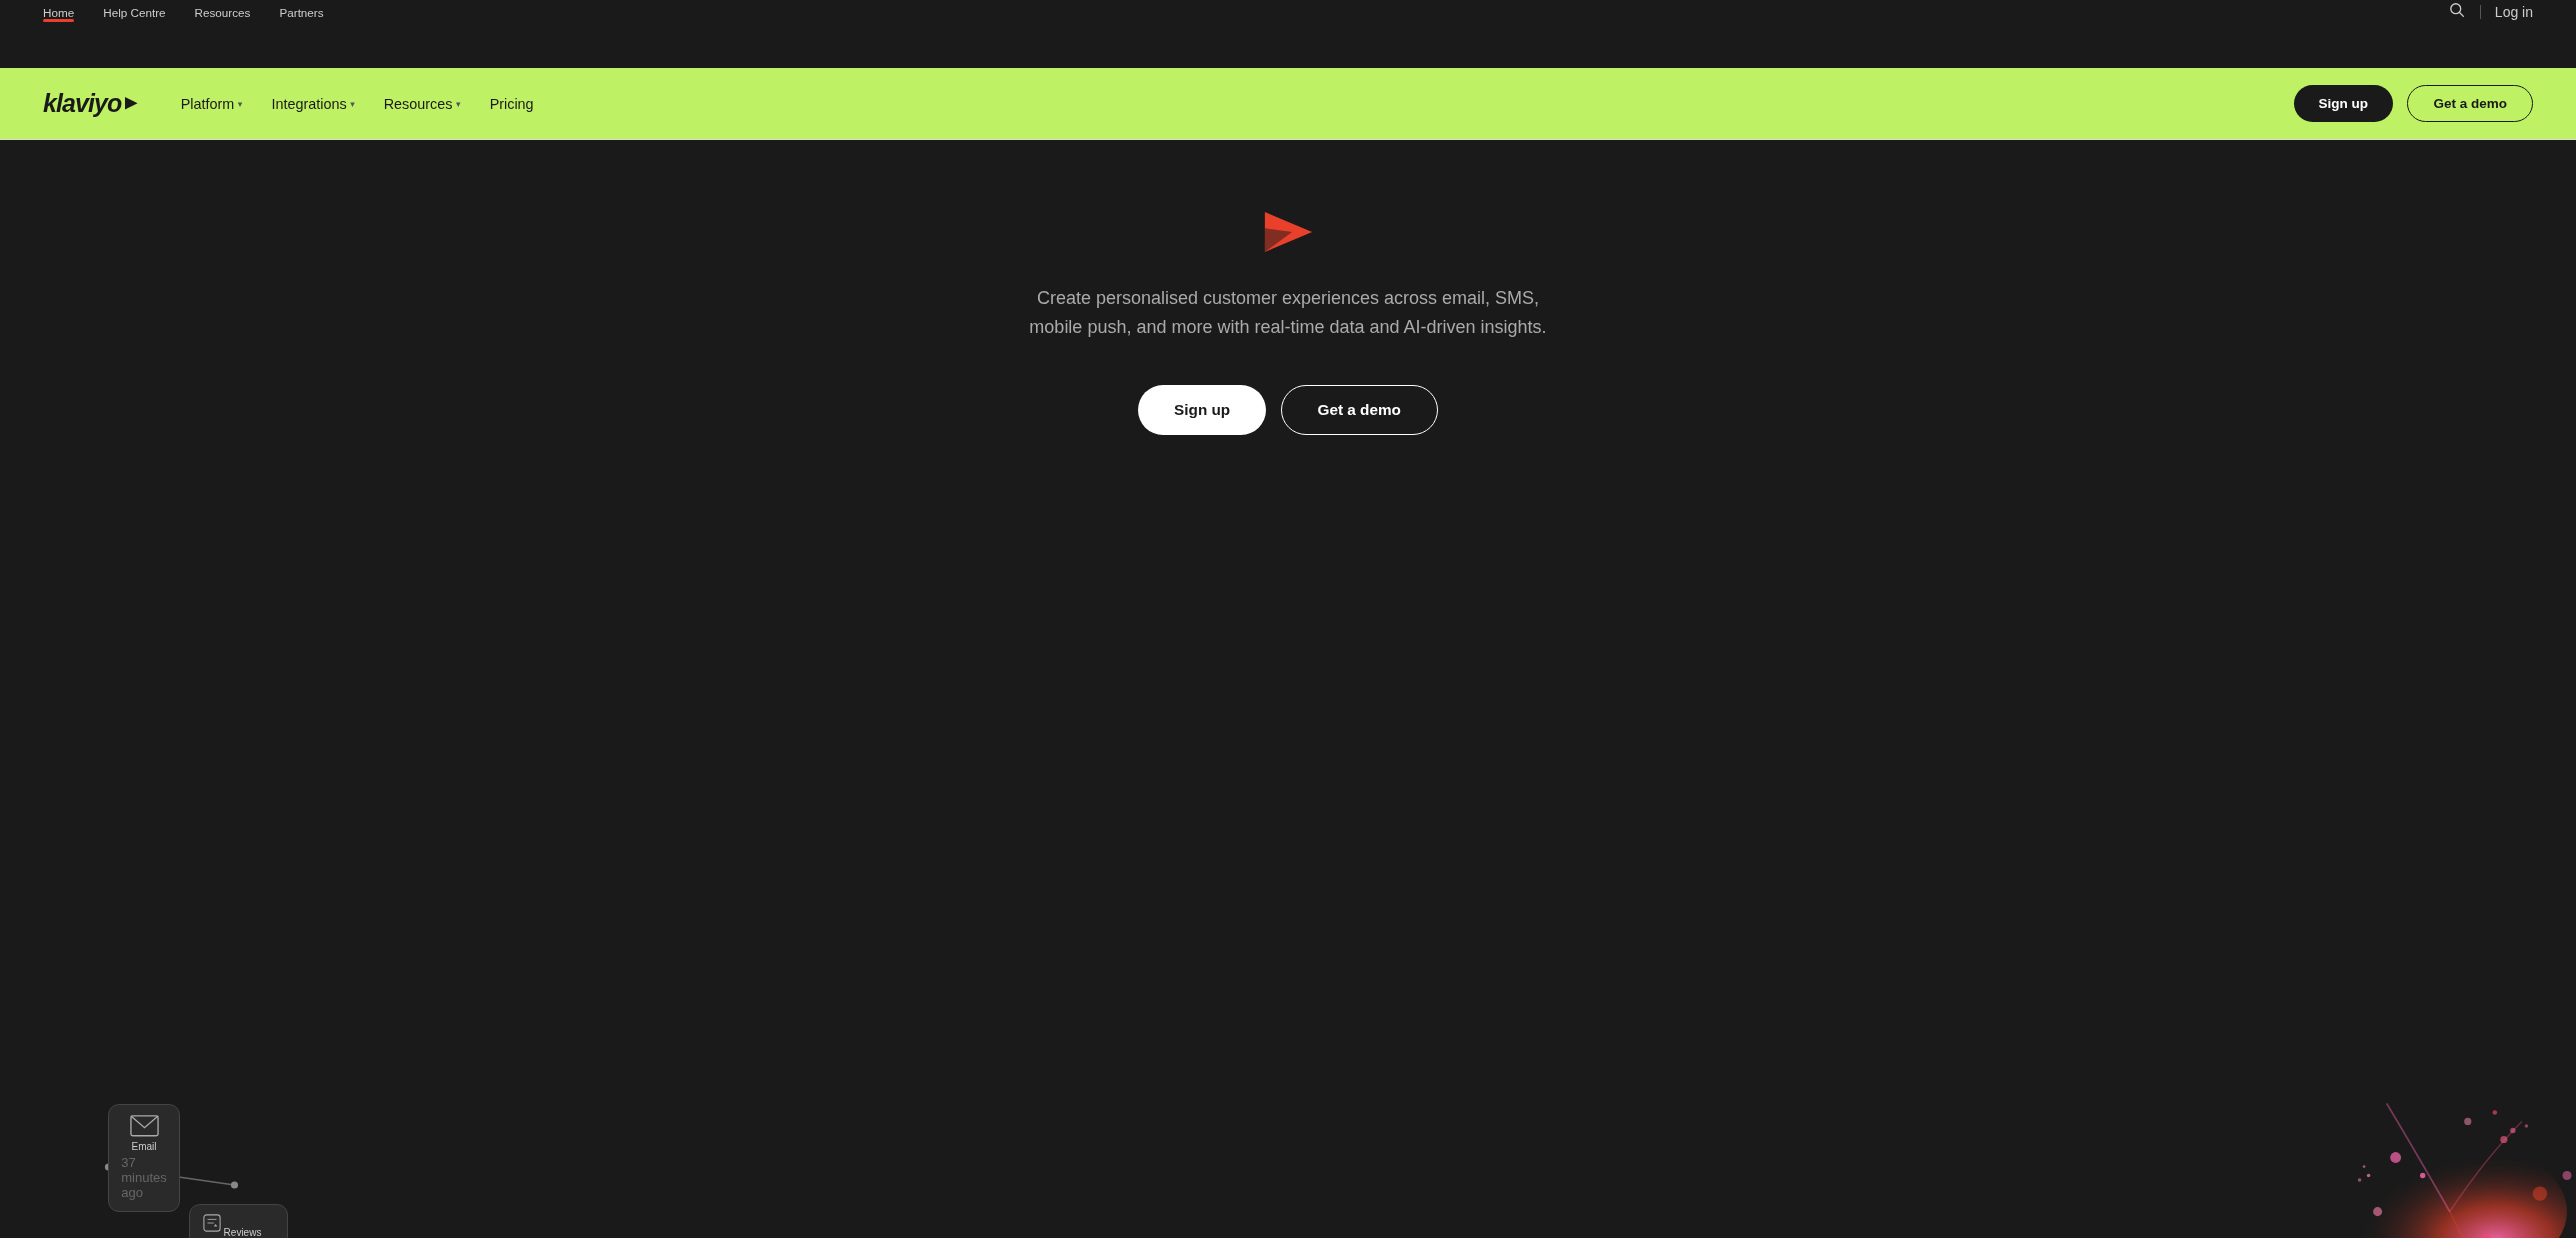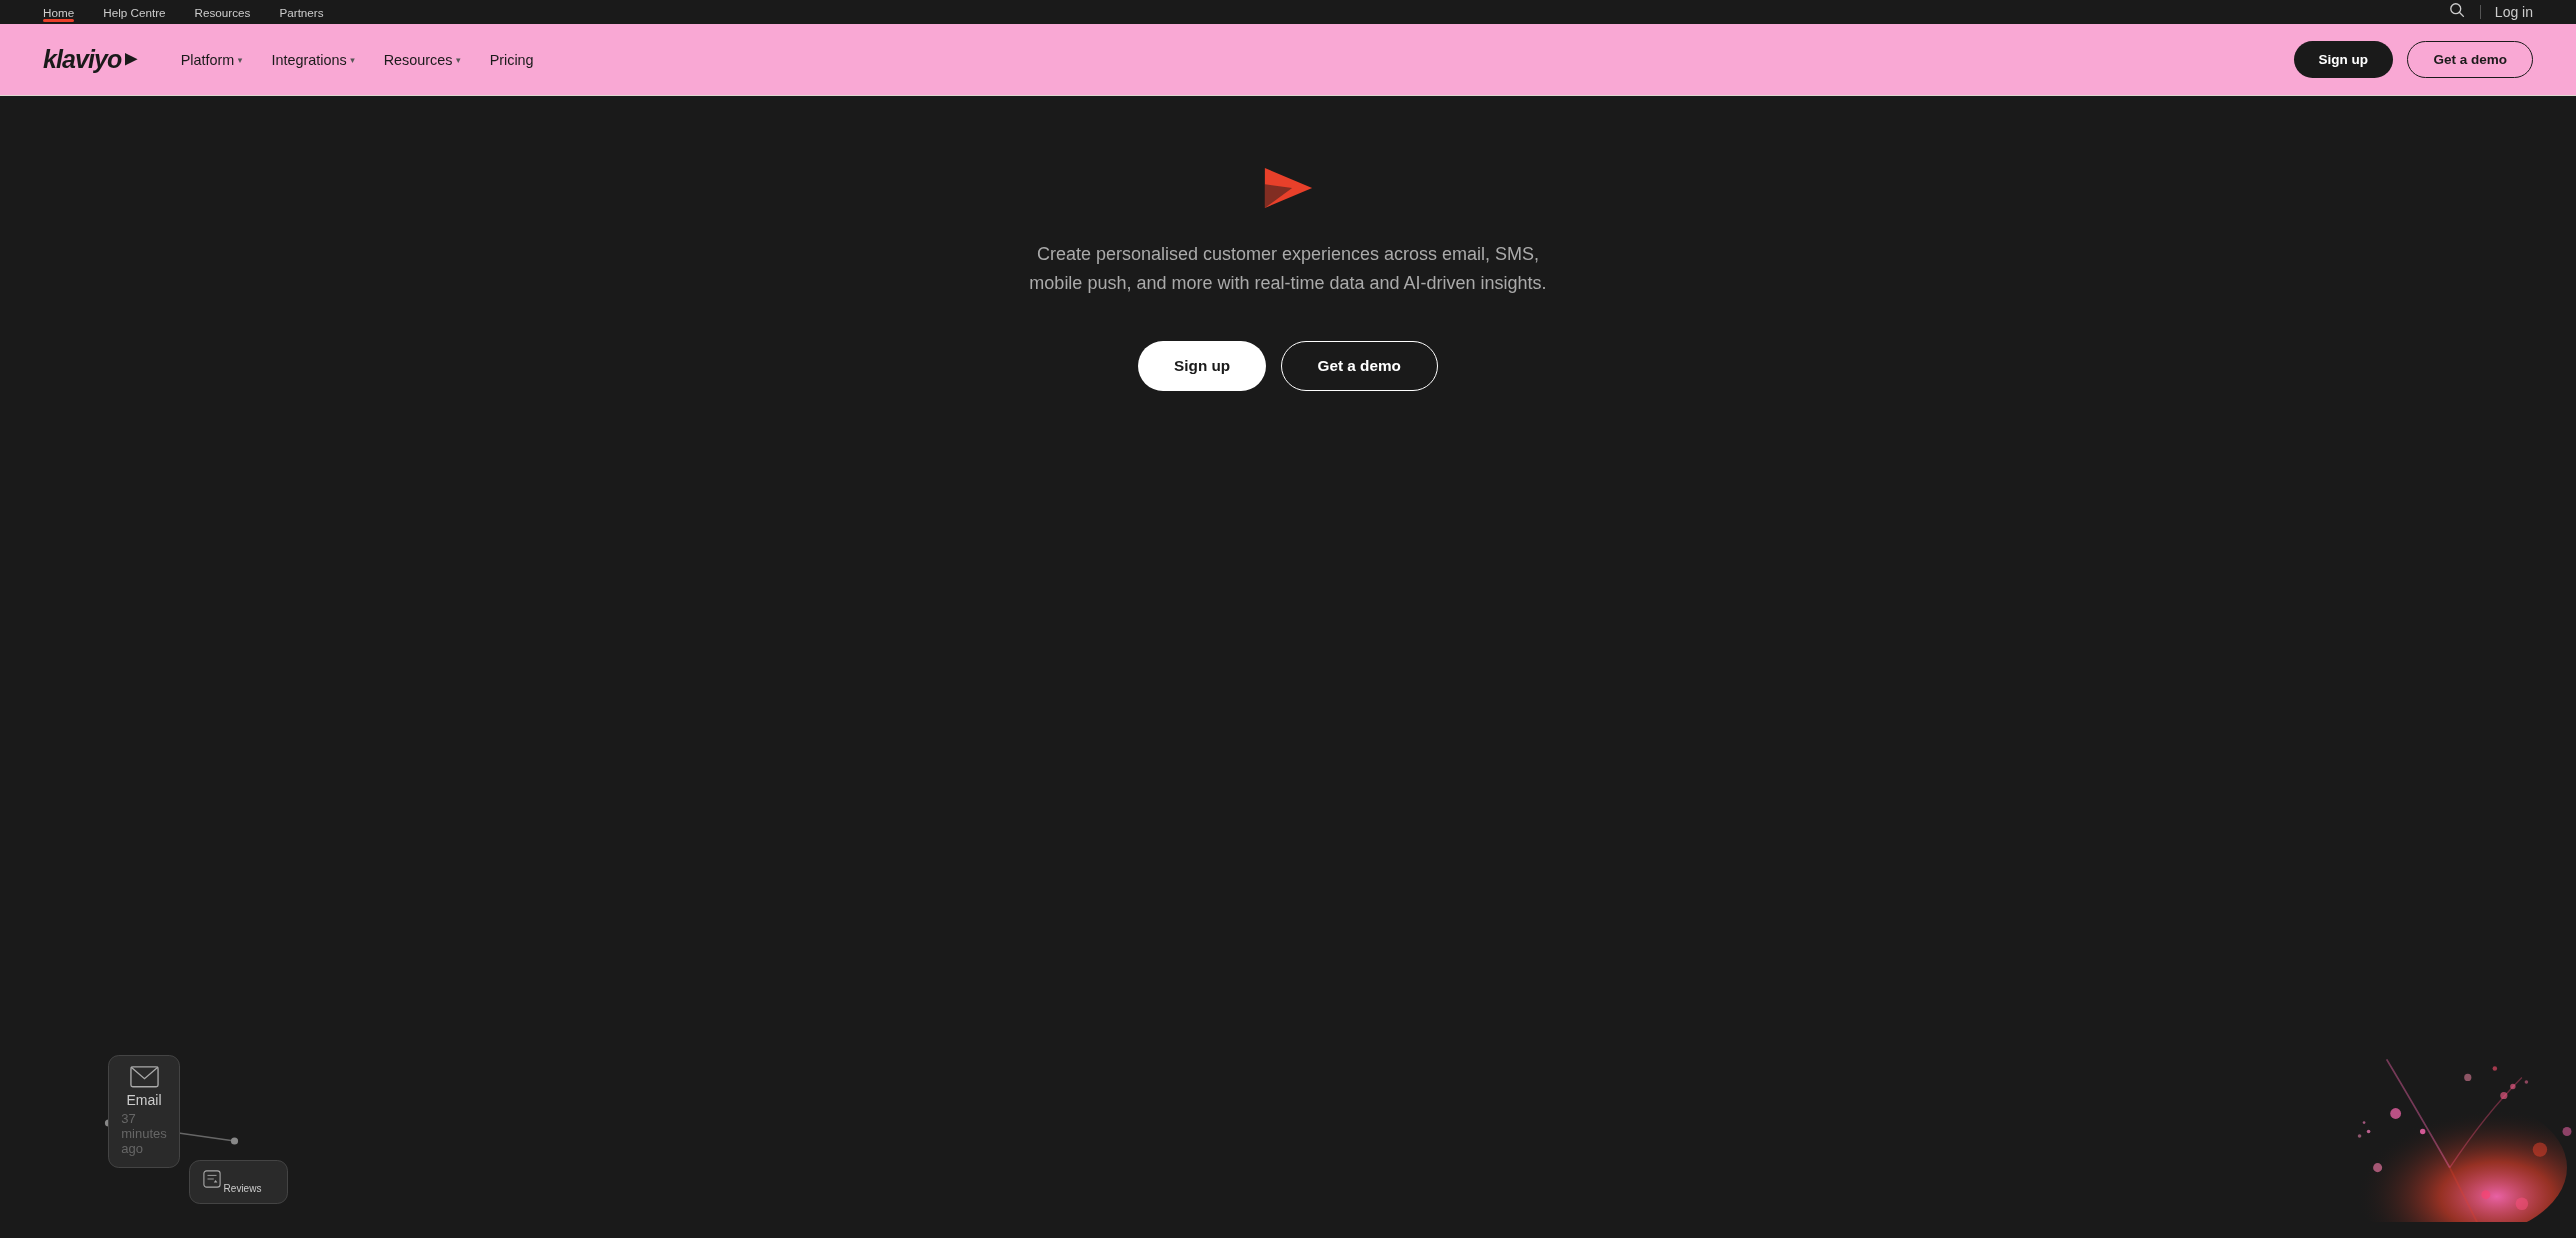--- a/index.html
+++ b/index.html
@@ -53,27 +53,28 @@
 
     .top-bar-right .login-link {
       color: #ccc;
       text-decoration: none;
       font-size: 11.7px;
       cursor: pointer;
     }
 
     
     .main-nav {
-      background: #f9a8d4;
+      background: #bef264;
       display: flex;
       align-items: center;
       justify-content: space-between;
       padding: 14px 43px;
       height: 72px;
       border-bottom: 0.9px solid #e0d8d0;
+      margin-top: 44px;
     }
 
     .main-nav-left {
       display: flex;
       align-items: center;
       gap: 43px;
     }
 
     .logo-wrap {
       display: flex;
@@ -373,21 +374,21 @@
         <circle cx="20" cy="30" r="4" fill="#888"></circle>
         <line x1="20" y1="30" x2="160" y2="50" stroke="#666" stroke-width="1.5"></line>
         <circle cx="160" cy="50" r="4" fill="#888"></circle>
       </svg>
 
       <div class="email-card">
         <svg width="29" height="21.7" viewBox="0 0 32 24">
           <rect x="1" y="1" width="30" height="22" rx="2" fill="none" stroke="#aaa" stroke-width="1.5"></rect>
           <polyline points="1,1 16,14 31,1" fill="none" stroke="#aaa" stroke-width="1.5"></polyline>
         </svg>
-        <span style="font-size:14px;color:#ccc;">Email</span>
+        <span style="font-size:10px;color:#ccc;">Email</span>
         <span style="font-size:13px;color:#666;">37 minutes ago</span>
       </div>
 
       <div class="reviews-card">
         <svg width="18" height="18" viewBox="0 0 20 20" style="margin-bottom:3.6px;">
           <rect x="1" y="1" width="18" height="18" rx="3" fill="none" stroke="#aaa" stroke-width="1.2"></rect>
           <line x1="5" y1="6" x2="15" y2="6" stroke="#aaa" stroke-width="1"></line>
           <line x1="5" y1="10" x2="12" y2="10" stroke="#aaa" stroke-width="1"></line>
           <polygon points="12,14 14,11 16,14" fill="#aaa"></polygon>
         </svg>

